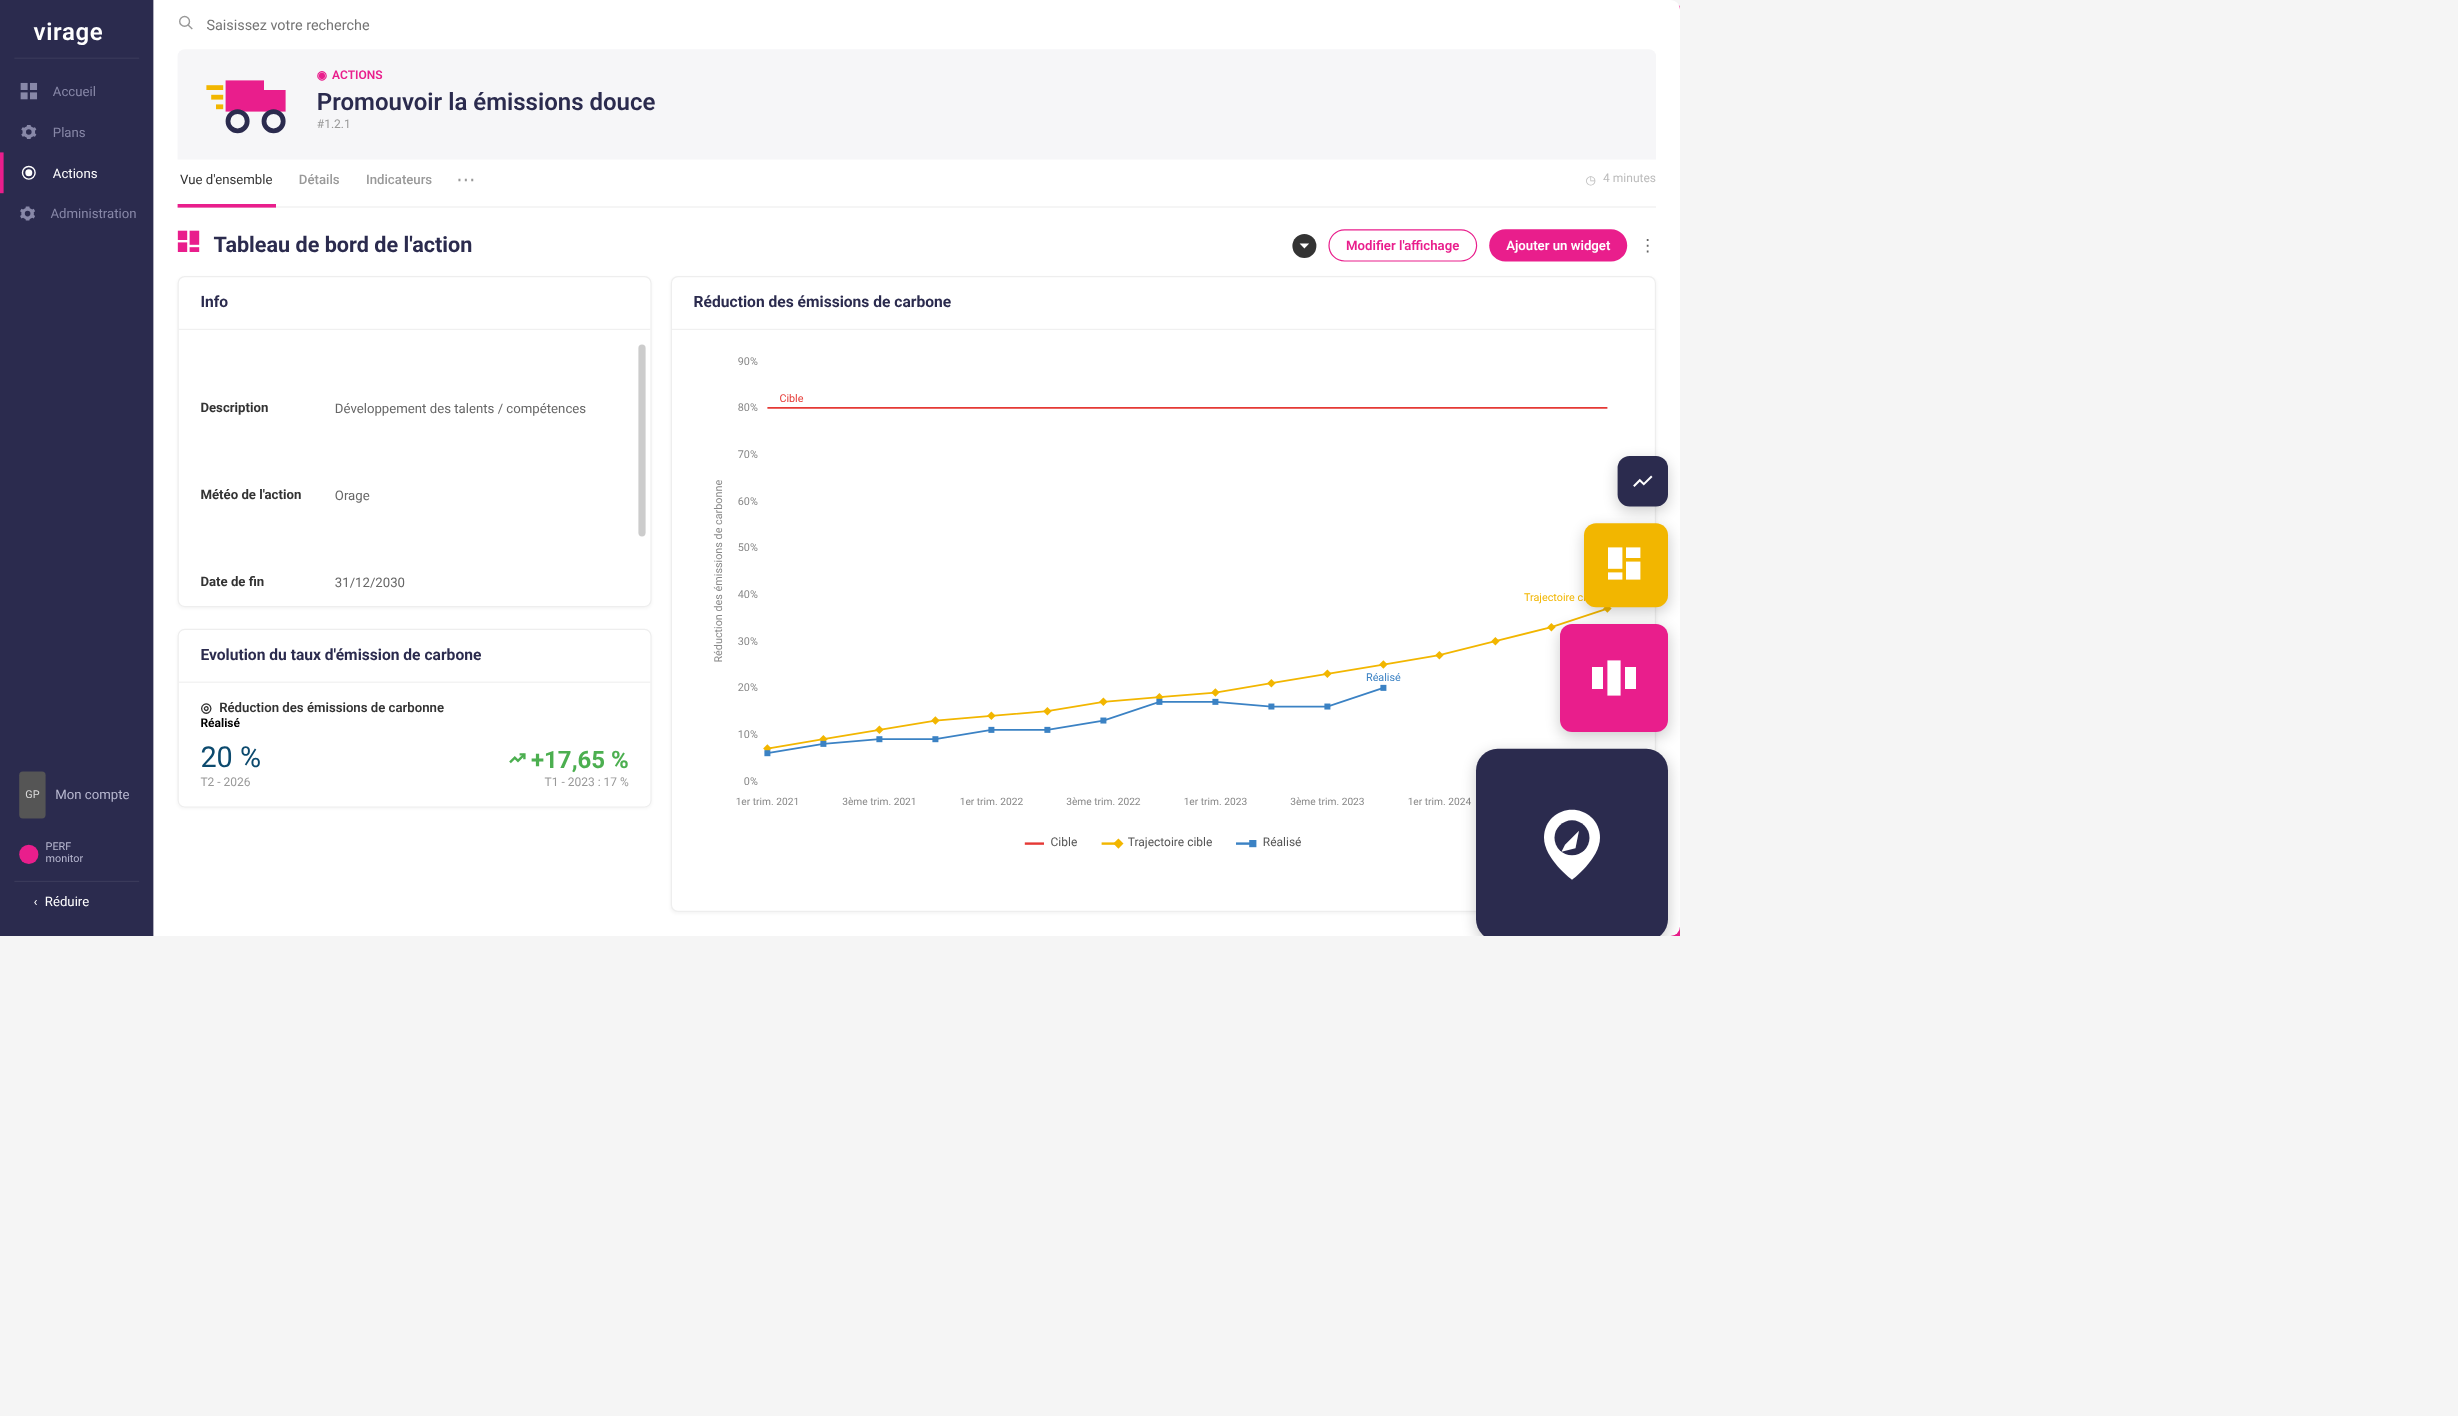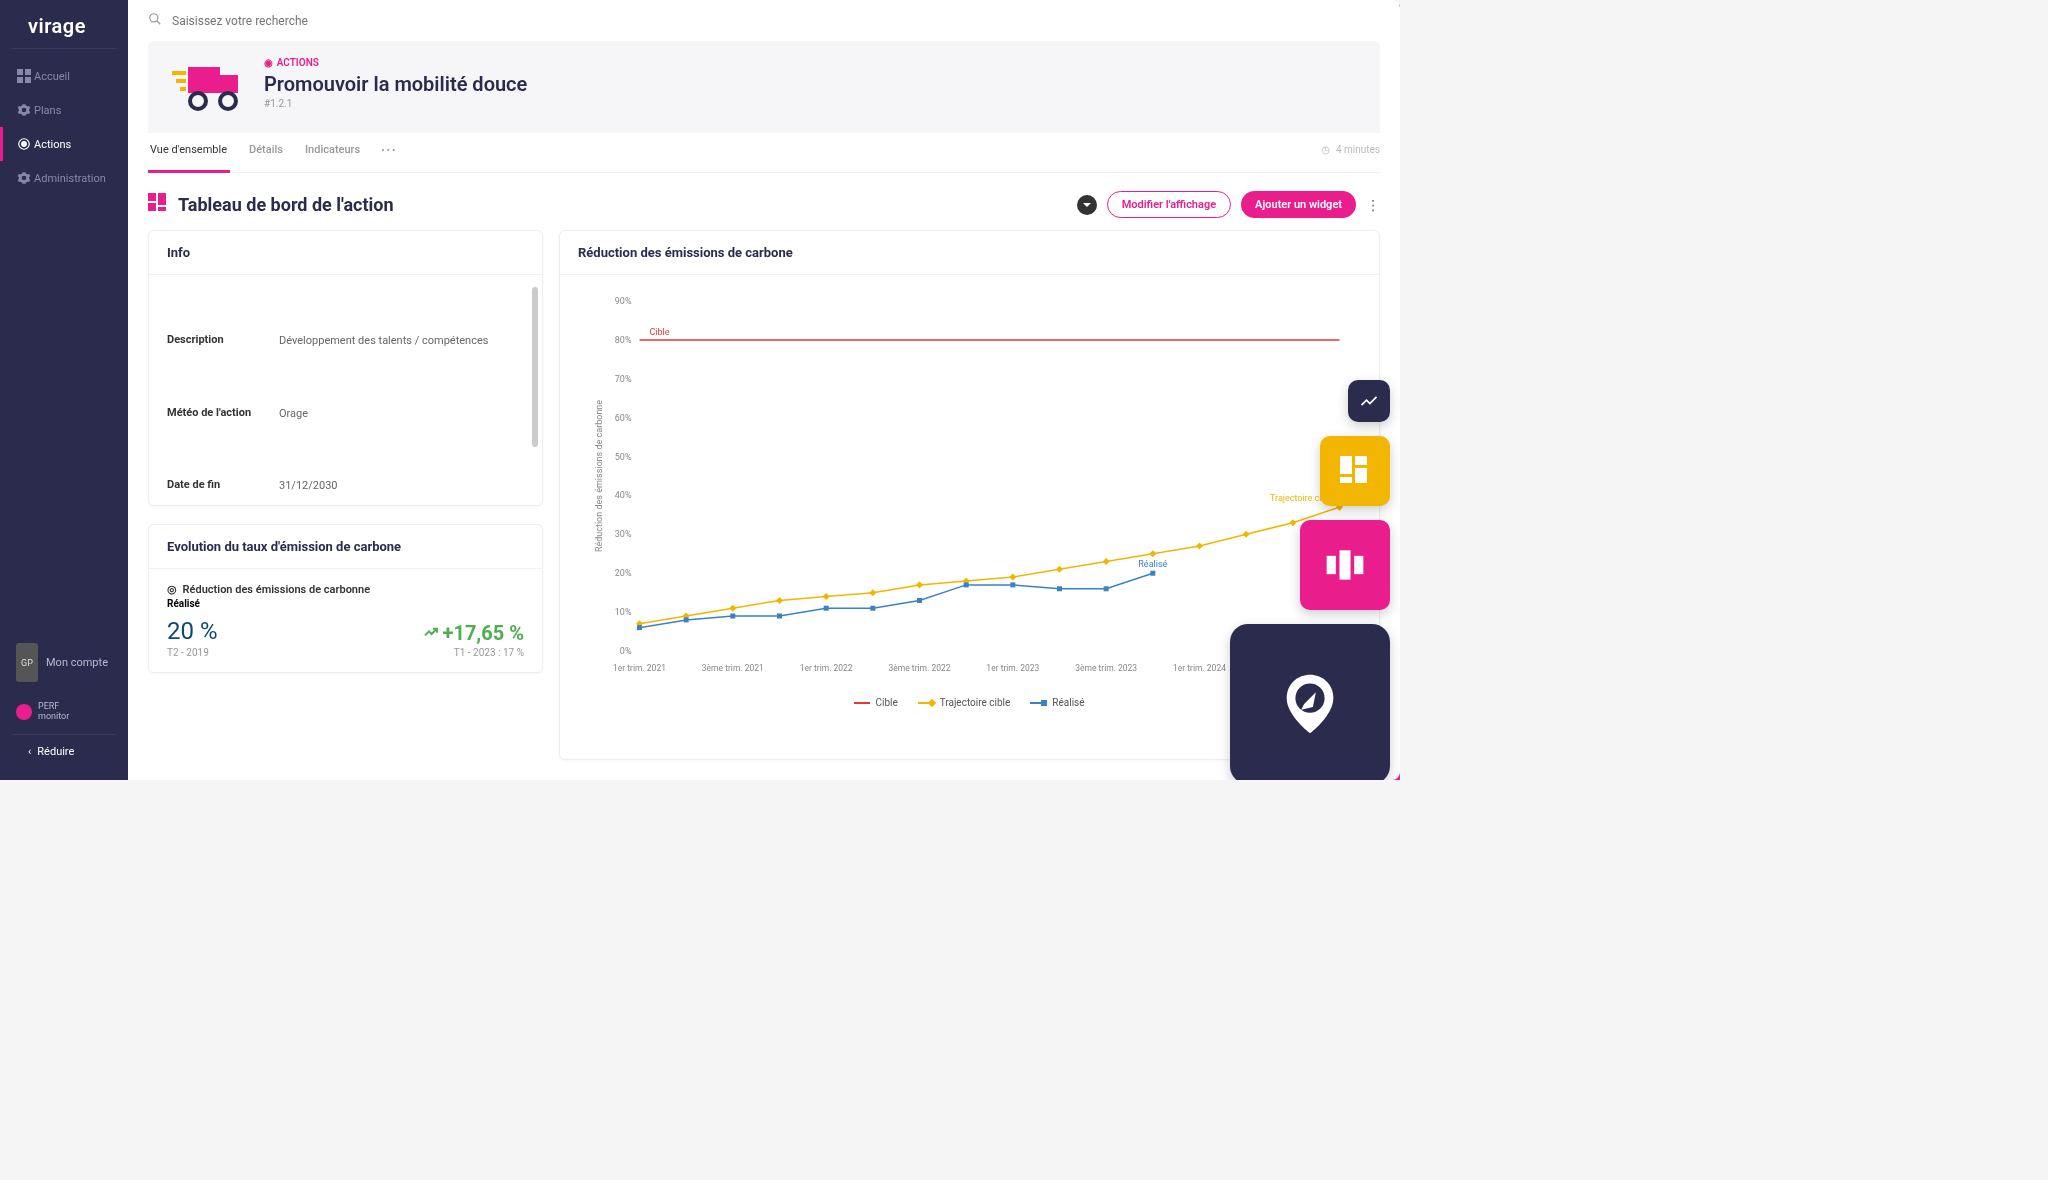--- a/index.html
+++ b/index.html
@@ -2,21 +2,21 @@
 <html><head>
 <meta charset="utf-8">
 <style>
 * { margin: 0; padding: 0; box-sizing: border-box; font-family: -apple-system, BlinkMacSystemFont, 'Segoe UI', Roboto, sans-serif; }
 body { background: #f5f5f5; display: flex; height: 780px; width: 1400px; position: relative; overflow: hidden; }
 
 
 .sidebar { width: 128px; background: #2b2b4e; color: #b8b8d0; display: flex; flex-direction: column; font-size: 11px; }
 .logo { padding: 14px 16px 10px; color: #fff; font-size: 20px; font-weight: 600; letter-spacing: 0.5px; border-bottom: 1px solid #3a3a5a; margin: 0 12px; }
 .nav { flex: 1; padding: 10px 0; }
-.nav-item { display: flex; align-items: center; gap: 2px; padding: 9px 16px; cursor: pointer; color: #8888a8; }
+.nav-item { display: flex; align-items: center; gap: 12px; padding: 9px 16px; cursor: pointer; color: #8888a8; }
 .nav-item.active { color: #fff; position: relative; }
 .nav-item.active::before { content: ''; position: absolute; left: 0; top: 0; bottom: 0; width: 3px; background: #e91e8c; }
 .nav-icon { width: 16px; height: 16px; display: inline-flex; align-items: center; justify-content: center; }
 .sidebar-bottom { padding: 8px 0 12px; }
 .account { display: flex; align-items: center; gap: 8px; padding: 8px 16px; }
 .avatar-sm { width: 22px; height: 39px; background: #555; color: #ddd; font-size: 9px; display: flex; align-items: center; justify-content: center; border-radius: 3px; }
 .perf-badge { display: flex; align-items: center; gap: 6px; padding: 8px 16px; margin-top: 4px; }
 .perf-icon { width: 16px; height: 16px; background: #e91e8c; border-radius: 50%; }
 .perf-label { font-size: 9px; line-height: 1.1; }
 .reduce { display: flex; align-items: center; gap: 6px; padding: 10px 16px; border-top: 1px solid #3a3a5a; margin: 4px 12px 0; color: #fff; font-size: 11px; }
@@ -168,21 +168,21 @@
         <rect x="12" y="30" width="6" height="4" fill="#f2b600"></rect>
         <circle cx="30" cy="44" r="8" fill="none" stroke="#2b2b4e" stroke-width="4"></circle>
         <circle cx="60" cy="44" r="8" fill="none" stroke="#2b2b4e" stroke-width="4"></circle>
       </svg>
     </div>
     <div class="header-meta">
       <div class="breadcrumb">
         <span>◉</span>
         <span>ACTIONS</span>
       </div>
-      <h1 class="page-title">Promouvoir la mobilité douce</h1>
+      <h1 class="page-title">Promouvoir la émissions douce</h1>
       <div class="page-id">#1.2.1</div>
     </div>
   </div>
 
   <div class="tabs">
     <div class="tab active">Vue d'ensemble</div>
     <div class="tab">Détails</div>
     <div class="tab">Indicateurs</div>
     <div class="tab-more">⋯</div>
     <div class="tab-right">
@@ -270,21 +270,21 @@
         <div class="card-title">Evolution du taux d'émission de carbone</div>
         <div class="evo-body">
           <div class="evo-sub">
             <span>◎</span>
             <span>Réduction des émissions de carbonne</span>
           </div>
           <div class="evo-realise">Réalisé</div>
           <div class="evo-row">
             <div>
               <div class="evo-val">20 %</div>
-              <div class="evo-period">T2 - 2019</div>
+              <div class="evo-period">T2 - 2026</div>
             </div>
             <div>
               <div class="evo-delta">
                 <span>
                   <svg width="16" height="16" viewBox="0 0 24 24" fill="none" stroke="#4caf50" stroke-width="3">
                       <polyline points="3,17 9,11 13,15 21,7"></polyline>
                       <polyline points="15,7 21,7 21,13"></polyline>
                     </svg>
                 </span>
                 <span>+17,65 %</span>

